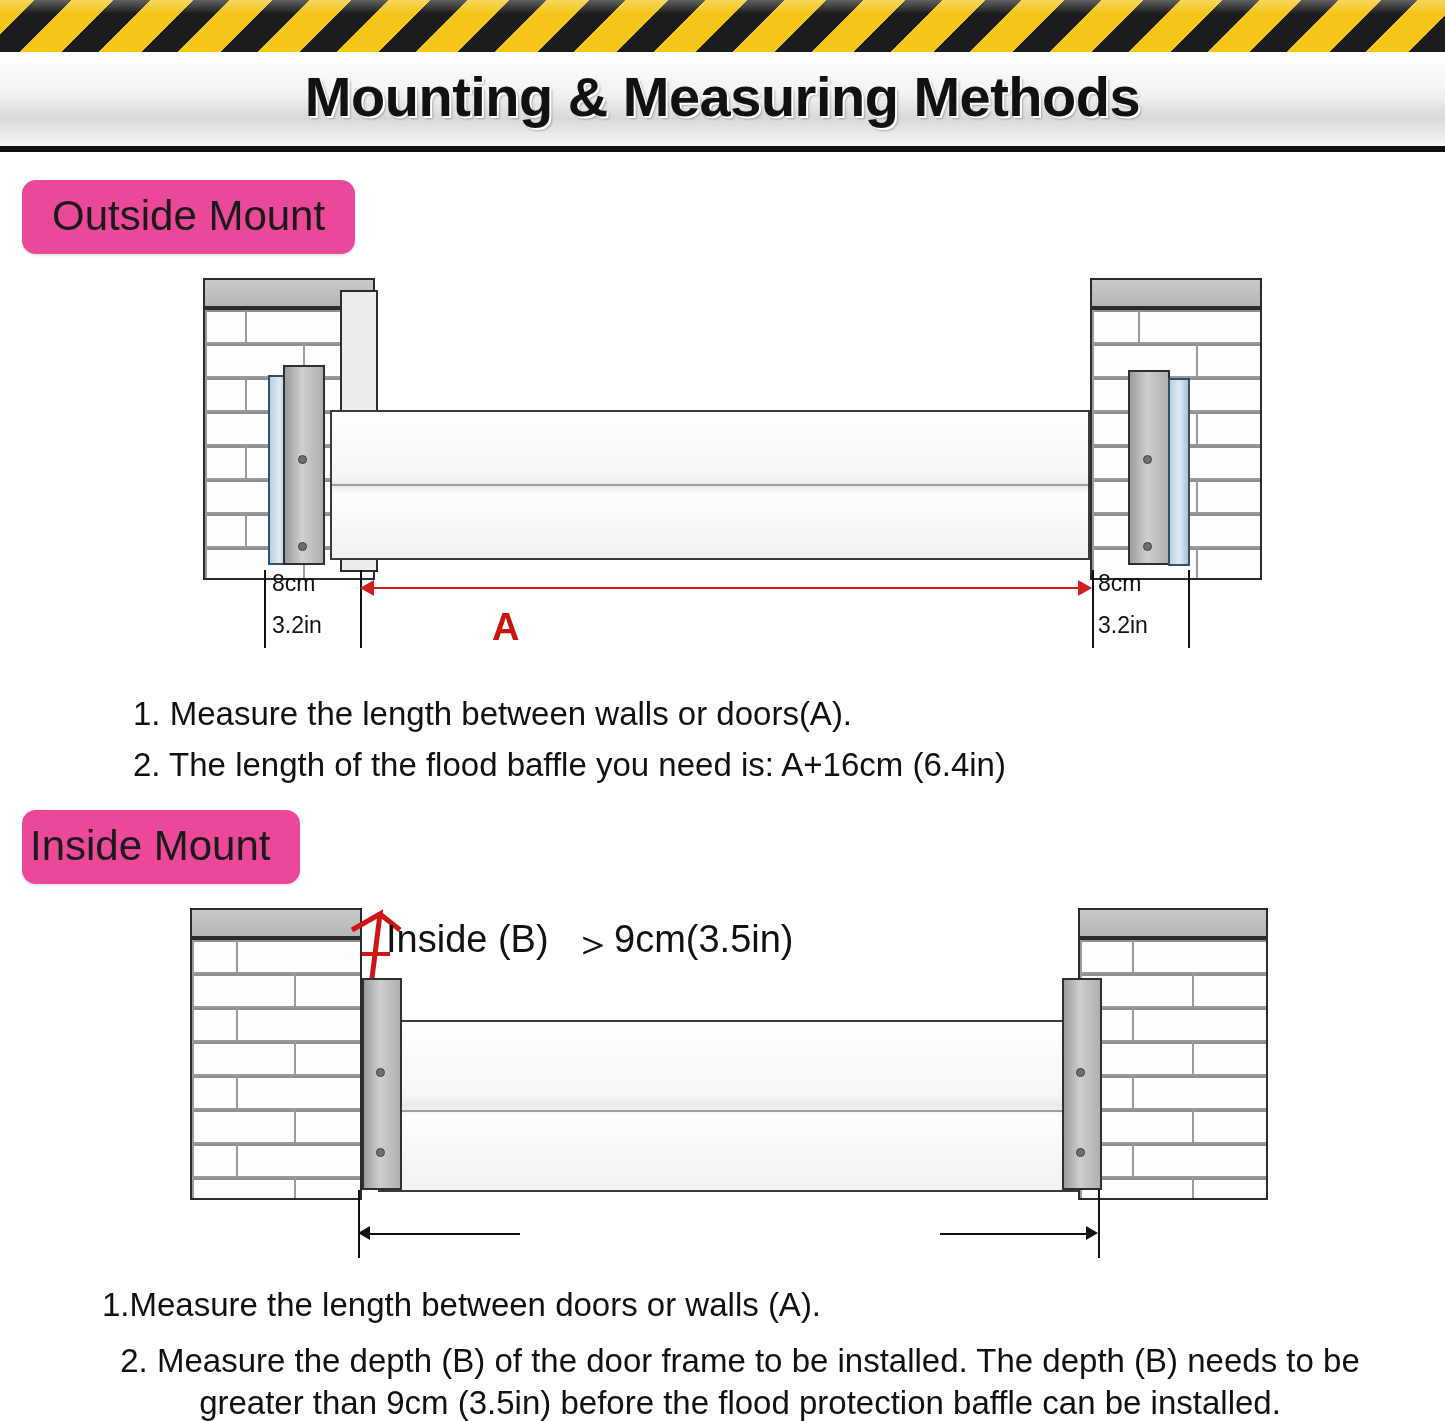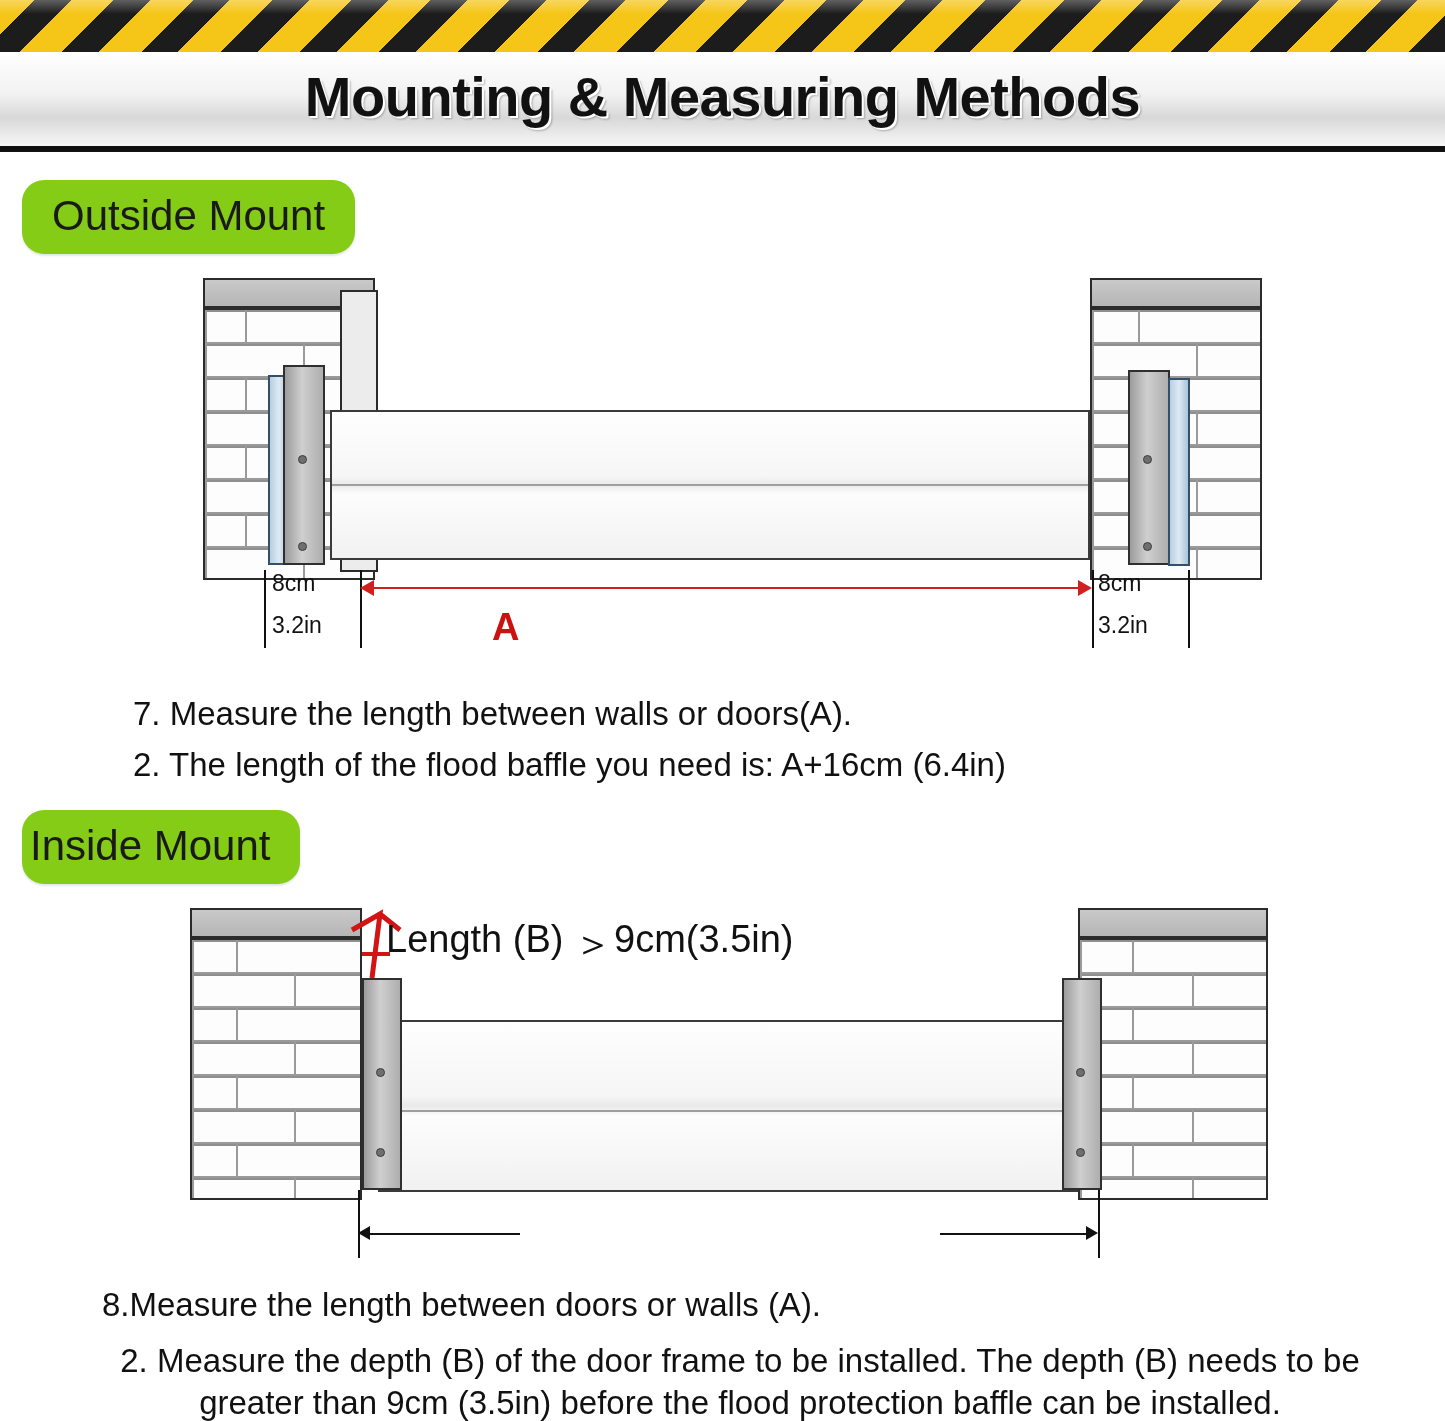--- a/index.html
+++ b/index.html
@@ -59,22 +59,22 @@
     font-weight: bold;
     letter-spacing: -0.5px;
     color: #111;
     text-shadow: 2px 2px 0 #ffffff, 3px 3px 2px rgba(0,0,0,0.25);
     padding-bottom: 6px;
   }
 
   
   .pill {
     position: absolute;
-    background: #84cc16;
-    border-radius: 22px;
+    background: #ec4899;
+    border-radius: 14px;
     padding: 12px 30px 14px 30px;
     font-size: 42px;
     color: #1a1a1a;
     box-shadow: 0 2px 2px rgba(0,0,0,0.10);
   }
   #pill-outside { left: 22px; top: 180px; }
   #pill-inside  { left: 22px; top: 810px; padding-left: 8px; }
 
   
   .diagram { position: absolute; }
@@ -299,21 +299,21 @@
   <div class="arrow-red-right" style="left:1078px; top:310px;"></div>
 
   <div class="label" style="left:272px; top:300px;">8cm</div>
   <div class="label" style="left:272px; top:342px;">3.2in</div>
   <div class="label" style="left:1098px; top:300px;">8cm</div>
   <div class="label" style="left:1098px; top:342px;">3.2in</div>
 
   <div class="label label-red" style="left:492px; top:336px;">A</div>
 </div>
 
-<div class="note" style="left:133px; top:695px;">7. Measure the length between walls or doors(A).</div>
+<div class="note" style="left:133px; top:695px;">1. Measure the length between walls or doors(A).</div>
 <div class="note" style="left:133px; top:746px;">2. The length of the flood baffle you need is: A+16cm (6.4in)</div>
 
 <div class="pill" id="pill-inside">Inside Mount</div>
 
 <div class="diagram" id="diagram-inside" style="left:0; top:900px; width:1445px; height:370px;">
 
   <div class="wall-top" style="left:190px; top:8px; width:172px; height:30px;"></div>
   <div class="wall" style="left:190px; top:38px; width:172px; height:262px;">
     <div class="brickrow" style="top:0px;">   
         <span style="position:absolute;left:44px;top:0;bottom:0;width:2px;background:#9a9a9a;"></span>
@@ -379,28 +379,28 @@
 
   <div class="bracket" style="left:1062px; top:78px; width:40px; height:212px;"></div>
   <div class="screw" style="left:1076px; top:168px;"></div>
   <div class="screw" style="left:1076px; top:248px;"></div>
 
   <svg width="70" height="80" style="position:absolute; left:340px; top:8px;">
     <path d="M32 70 L40 6 L12 22 M40 6 L60 22" stroke="#d11414" stroke-width="5" fill="none"></path>
     <path d="M22 46 L50 46" stroke="#d11414" stroke-width="4" fill="none"></path>
   </svg>
 
-  <div class="label" style="left:386px; top:18px; font-size:38px;">Length (B)</div>
+  <div class="label" style="left:386px; top:18px; font-size:38px;">Inside (B)</div>
   <div class="label" style="left:573px; top:16px; font-size:40px;">＞</div>
   <div class="label" style="left:614px; top:18px; font-size:38px;">9cm(3.5in)</div>
 
   <div class="tick" style="left:358px; top:290px; height:68px;"></div>
   <div class="tick" style="left:1098px; top:290px; height:68px;"></div>
 
   <div class="dim-line-black" style="left:370px; top:333px; width:150px;"></div>
   <div class="dim-line-black" style="left:940px; top:333px; width:150px;"></div>
   <div class="arrow-blk-left" style="left:358px; top:326px;"></div>
   <div class="arrow-blk-right" style="left:1086px; top:326px;"></div>
 
 </div>
 
-<div class="note" style="left:102px; top:1286px;">8.Measure the length between doors or walls (A).</div>
+<div class="note" style="left:102px; top:1286px;">1.Measure the length between doors or walls (A).</div>
 <div class="note-wrap" style="left:95px; top:1340px; width:1290px; text-align:center;">2. Measure the depth (B) of the door frame to be installed. The depth (B) needs to be greater than 9cm (3.5in) before the flood protection baffle can be installed.</div>
 
 </body></html>

